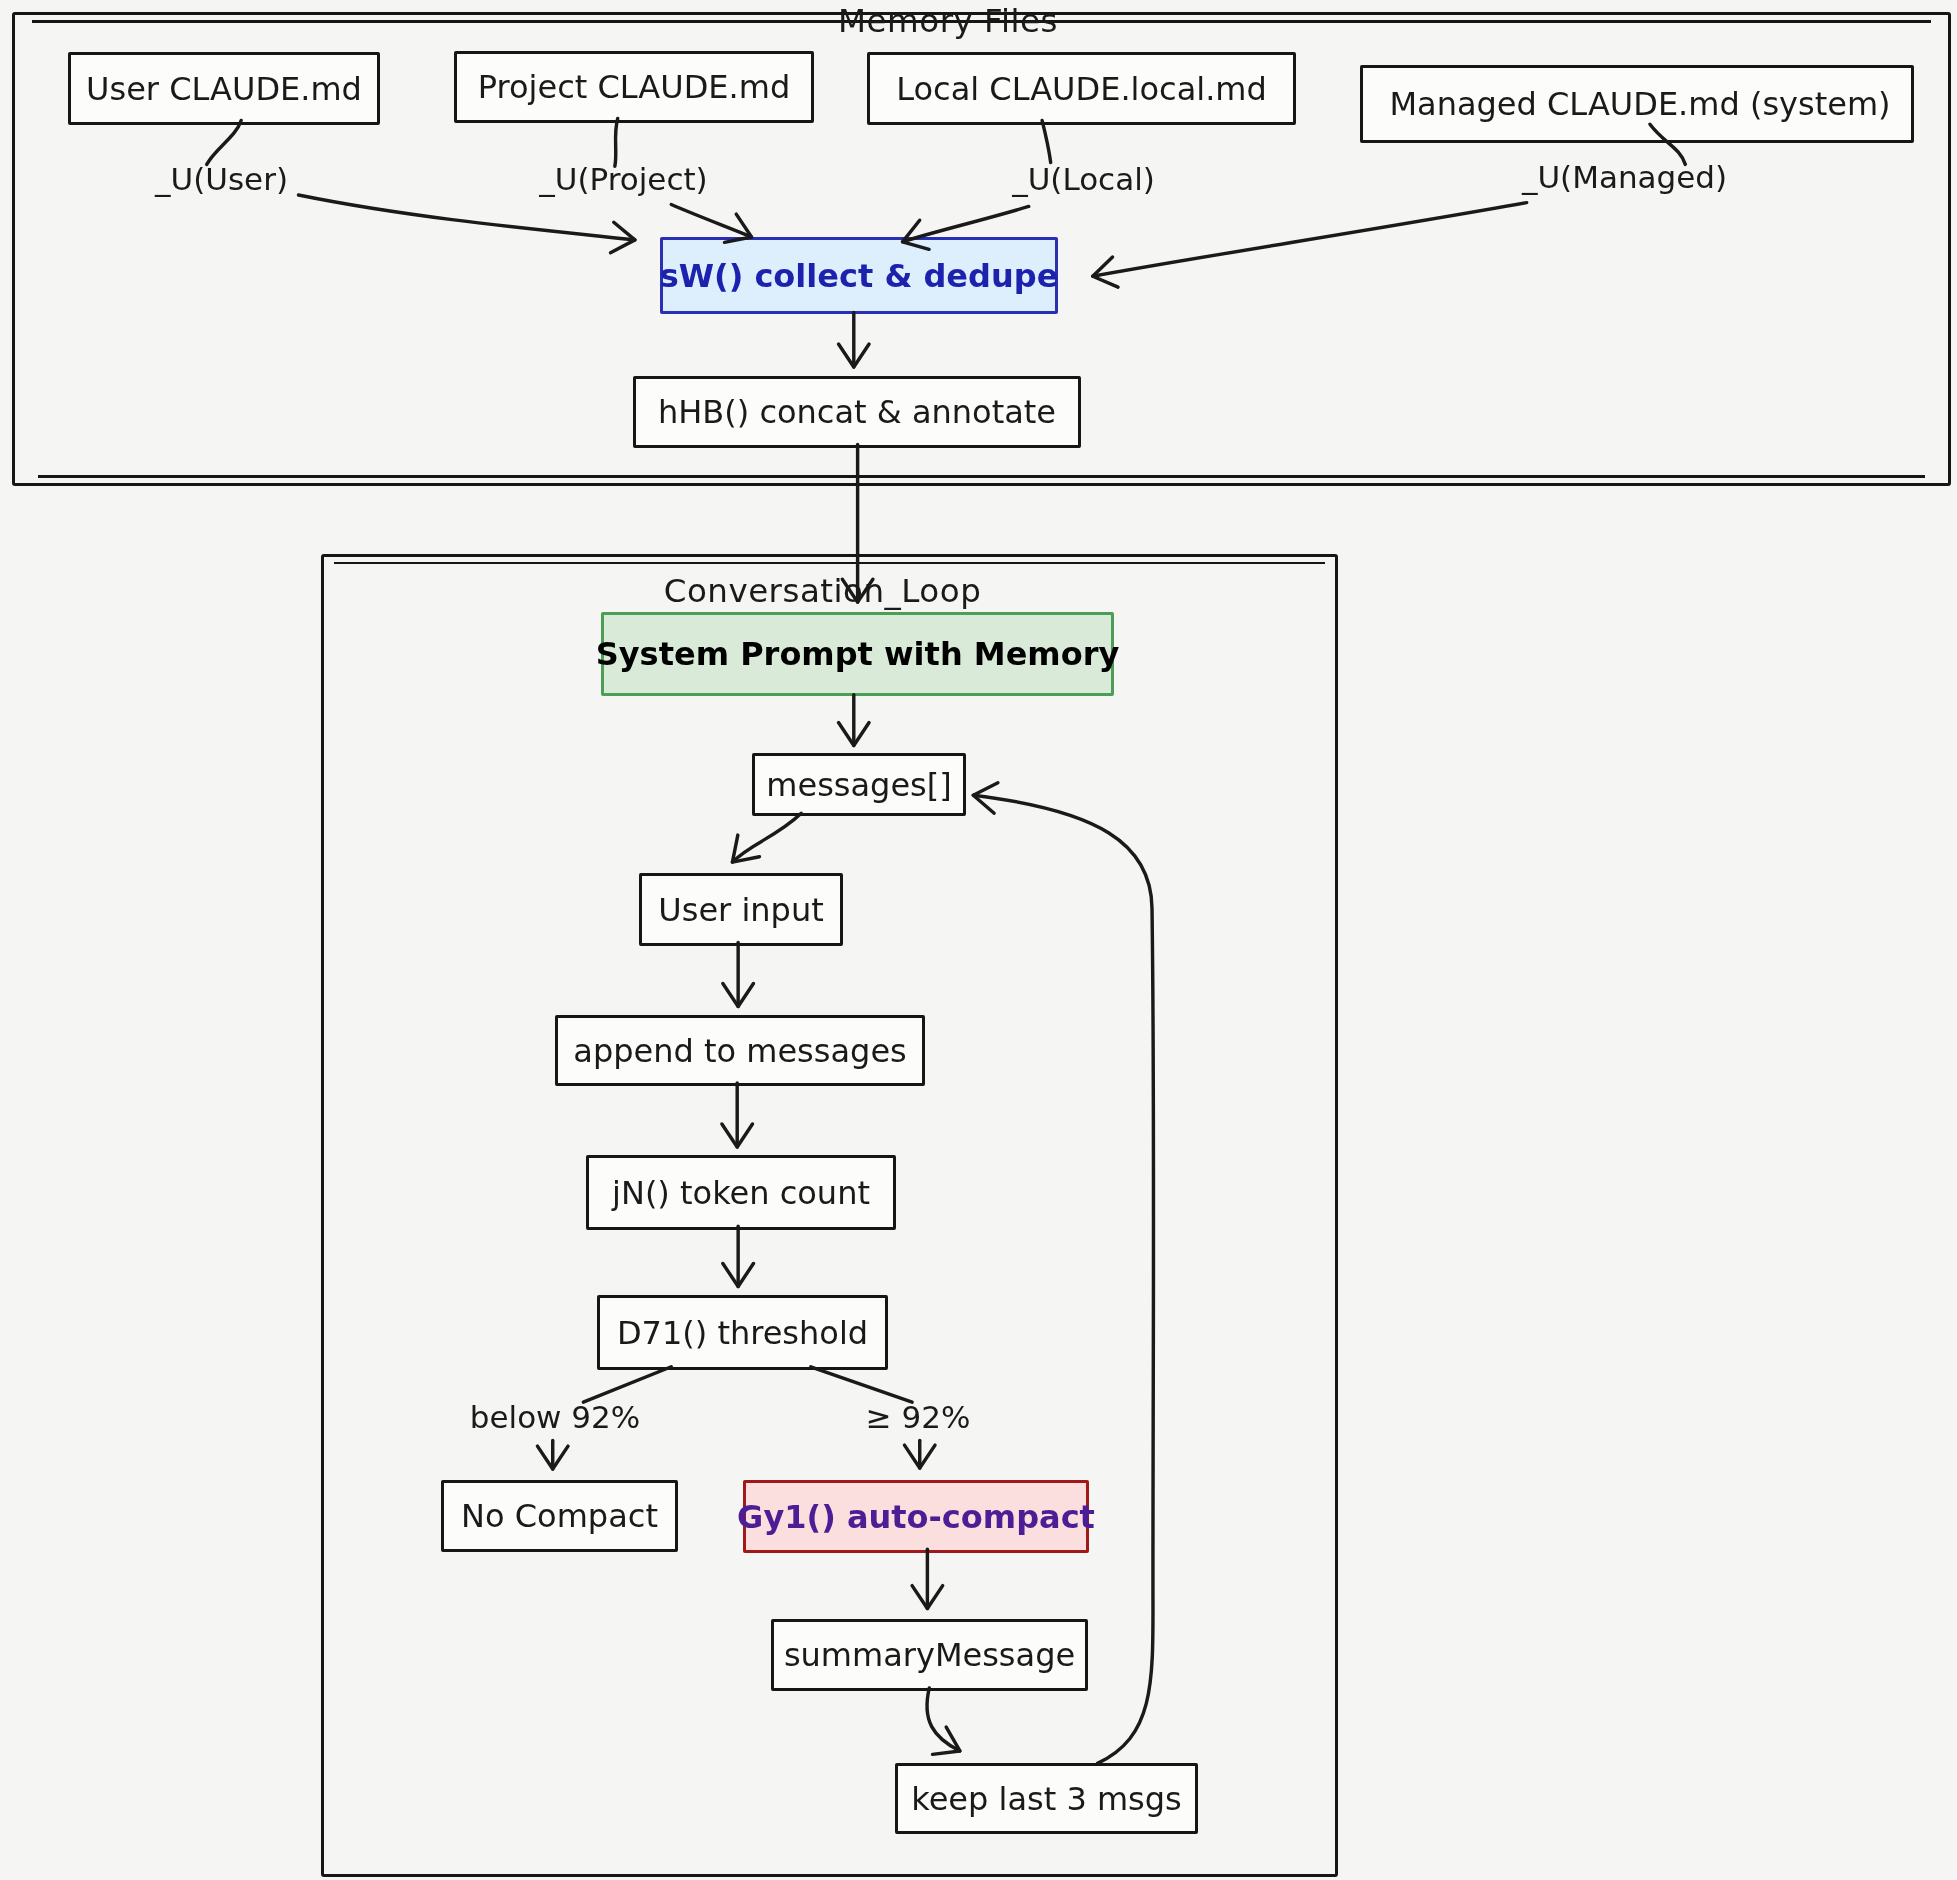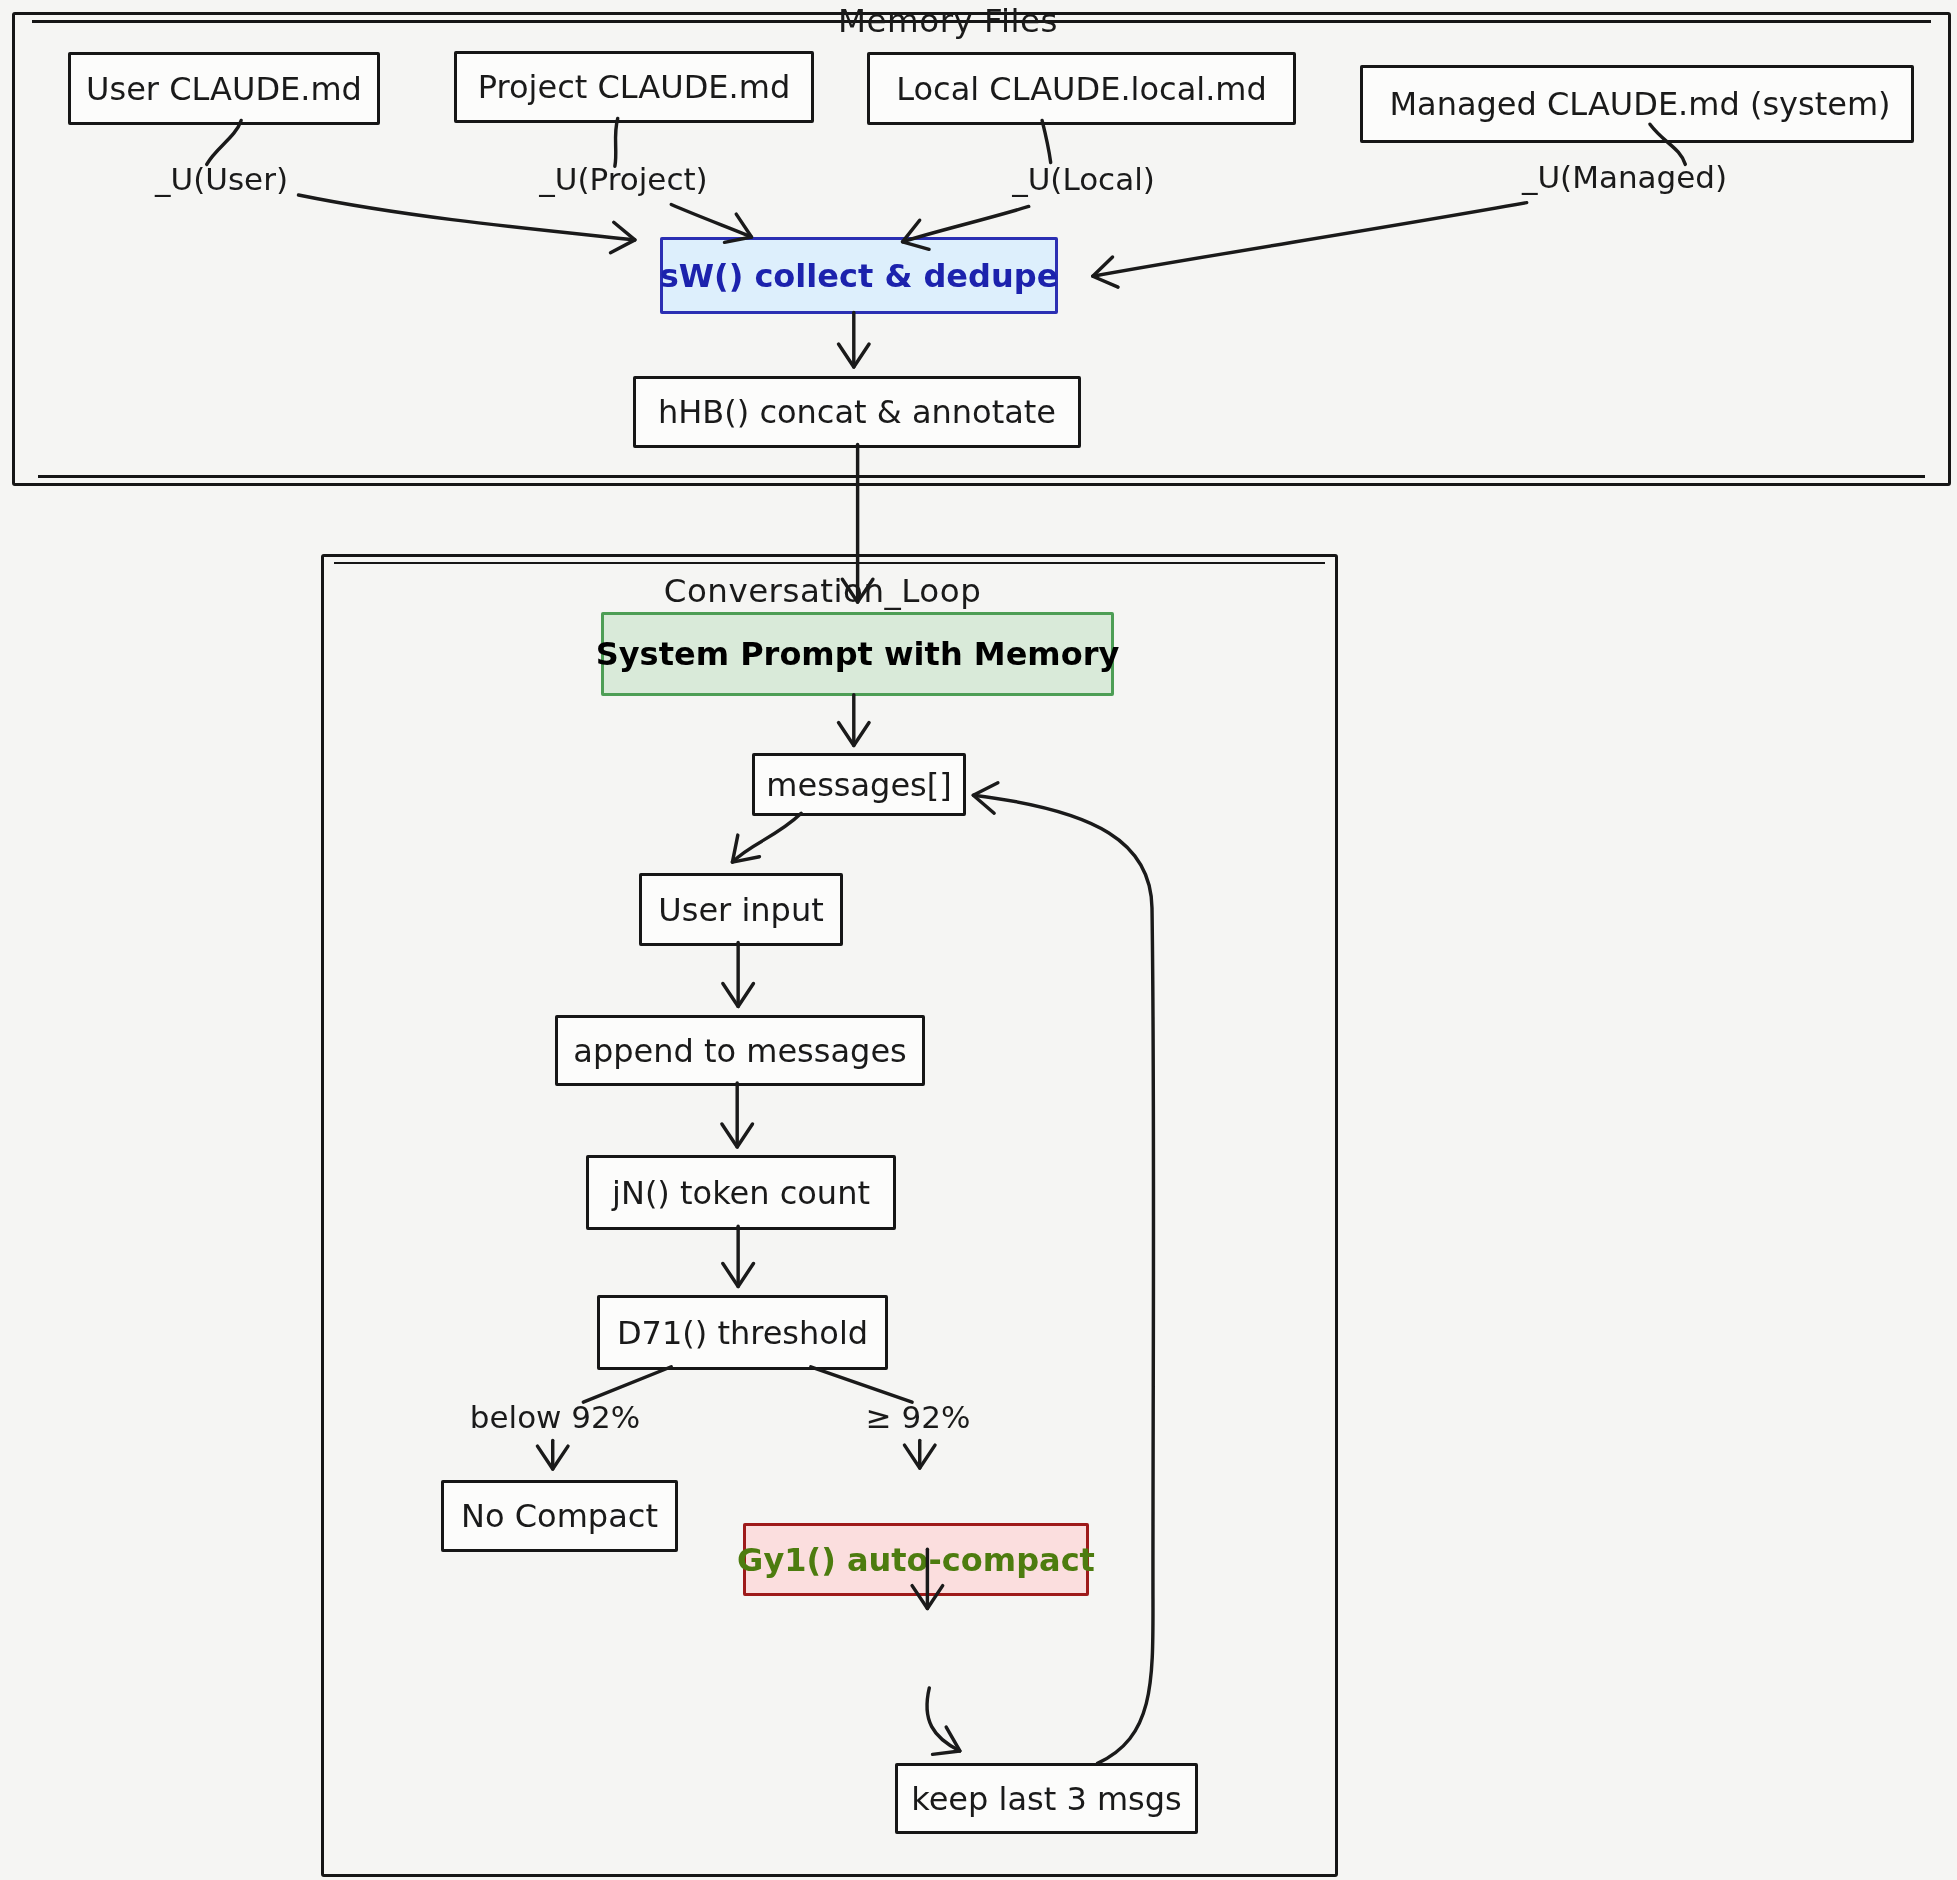--- a/index.html
+++ b/index.html
@@ -35,21 +35,21 @@
   .n-concat{left:633px;top:376px;width:442px;height:66px;}
   .n-sysprompt{left:601px;top:612px;width:507px;height:78px;
     background:#d9ead9;border-color:#4d9e55;color:#000000;font-weight:bold;}
   .n-messages{left:752px;top:753px;width:208px;height:57px;}
   .n-userinput{left:639px;top:873px;width:198px;height:67px;}
   .n-append{left:555px;top:1015px;width:364px;height:65px;}
   .n-token{left:586px;top:1155px;width:304px;height:69px;}
   .n-threshold{left:597px;top:1295px;width:285px;height:69px;}
   .n-nocompact{left:441px;top:1480px;width:231px;height:66px;}
   .n-autocompact{left:743px;top:1480px;width:340px;height:67px;
-    background:#fbdede;border-color:#9e1a1a;color:#4d7c0f;font-weight:bold;margin-top:43px;}
+    background:#fbdede;border-color:#9e1a1a;color:#4c1d95;font-weight:bold;}
   .n-summary{left:771px;top:1619px;width:311px;height:66px;}
   .n-keeplast{left:895px;top:1763px;width:297px;height:65px;}
 
   
   .edge-label{position:absolute;width:229px;text-align:center;font-size:31px;line-height:36px;white-space:nowrap;}
   .l-user{left:107px;top:161px;}
   .l-project{left:509px;top:161px;}
   .l-local{left:969px;top:161px;}
   .l-managed{left:1510px;top:159px;}
   .l-below{left:442px;top:1399px;width:226px;}
@@ -86,20 +86,21 @@
   <div class="node n-sysprompt">System Prompt with Memory</div>
   <div class="node n-messages">messages[]</div>
   <div class="node n-userinput">User input</div>
   <div class="node n-append">append to messages</div>
   <div class="node n-token">jN() token count</div>
   <div class="node n-threshold">D71() threshold</div>
   <div class="edge-label l-below">below 92%</div>
   <div class="edge-label l-geq">≥ 92%</div>
   <div class="node n-nocompact">No Compact</div>
   <div class="node n-autocompact">Gy1() auto-compact</div>
+  <div class="node n-summary">summaryMessage</div>
   <div class="node n-keeplast">keep last 3 msgs</div>
 
   <svg class="wires" width="1958" height="1880" viewBox="0 0 2048 1967">
     <defs>
       <marker id="ah" markerUnits="userSpaceOnUse" markerWidth="60" markerHeight="60" refX="30" refY="30" orient="auto">
         <path d="M 6,14 L 30,30 L 6,46" fill="none" stroke="#1a1a1a" stroke-width="4" stroke-linecap="round" stroke-linejoin="round"></path>
       </marker>
     </defs>
 
     <path d="M 252,126 C 246,144 226,154 216,172"></path>

